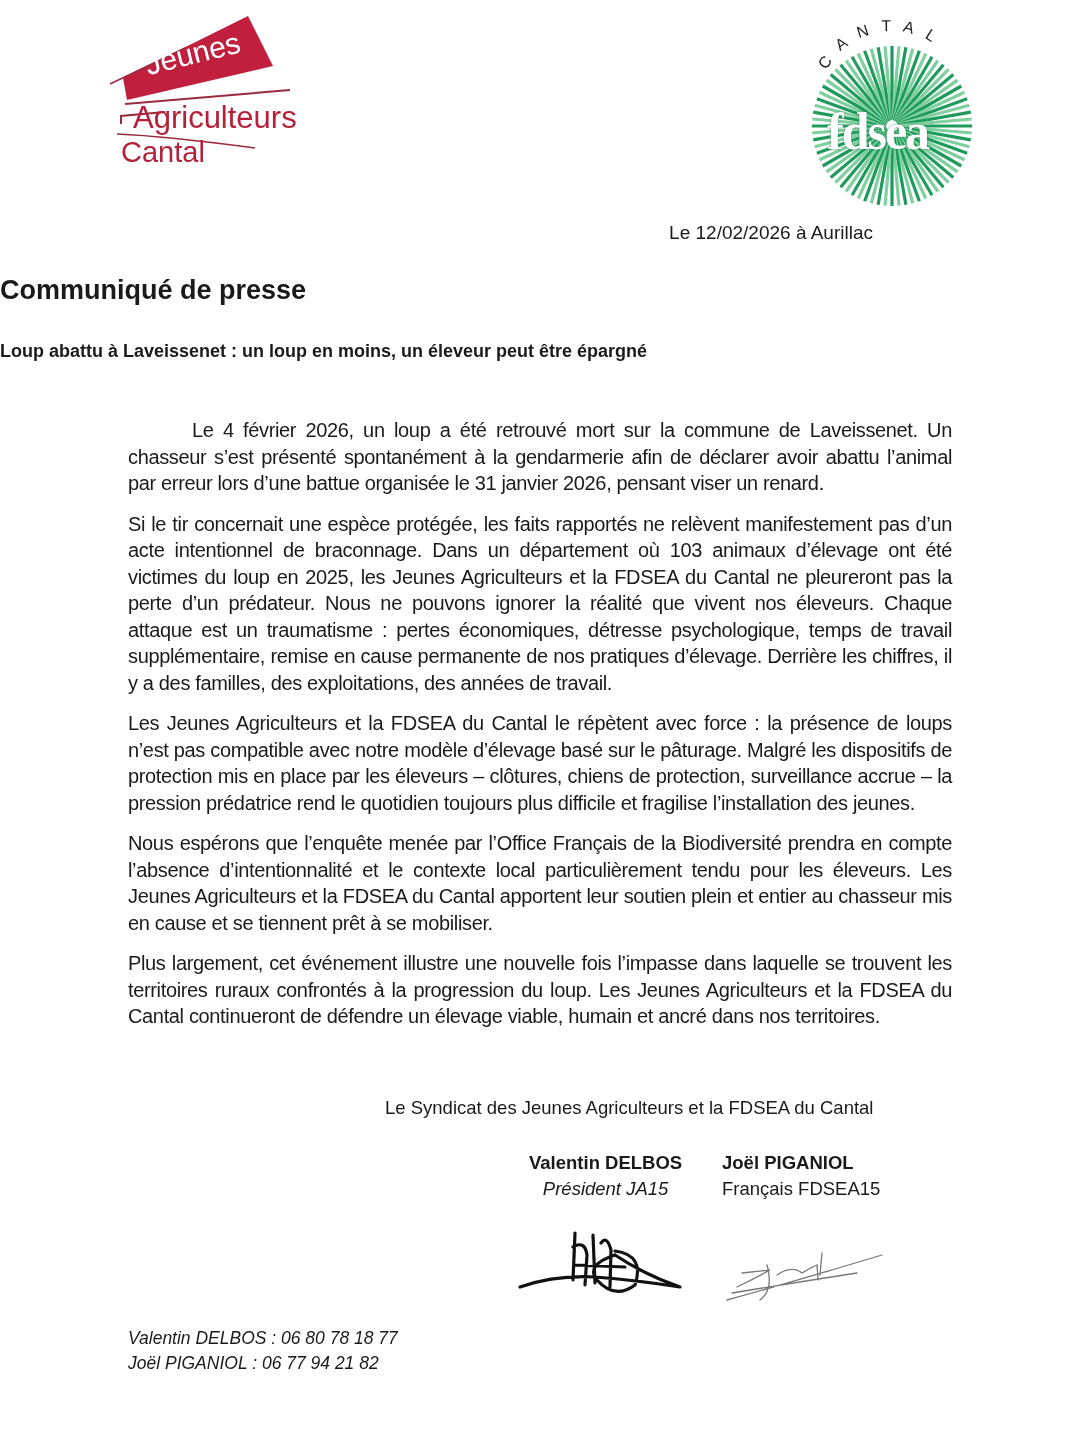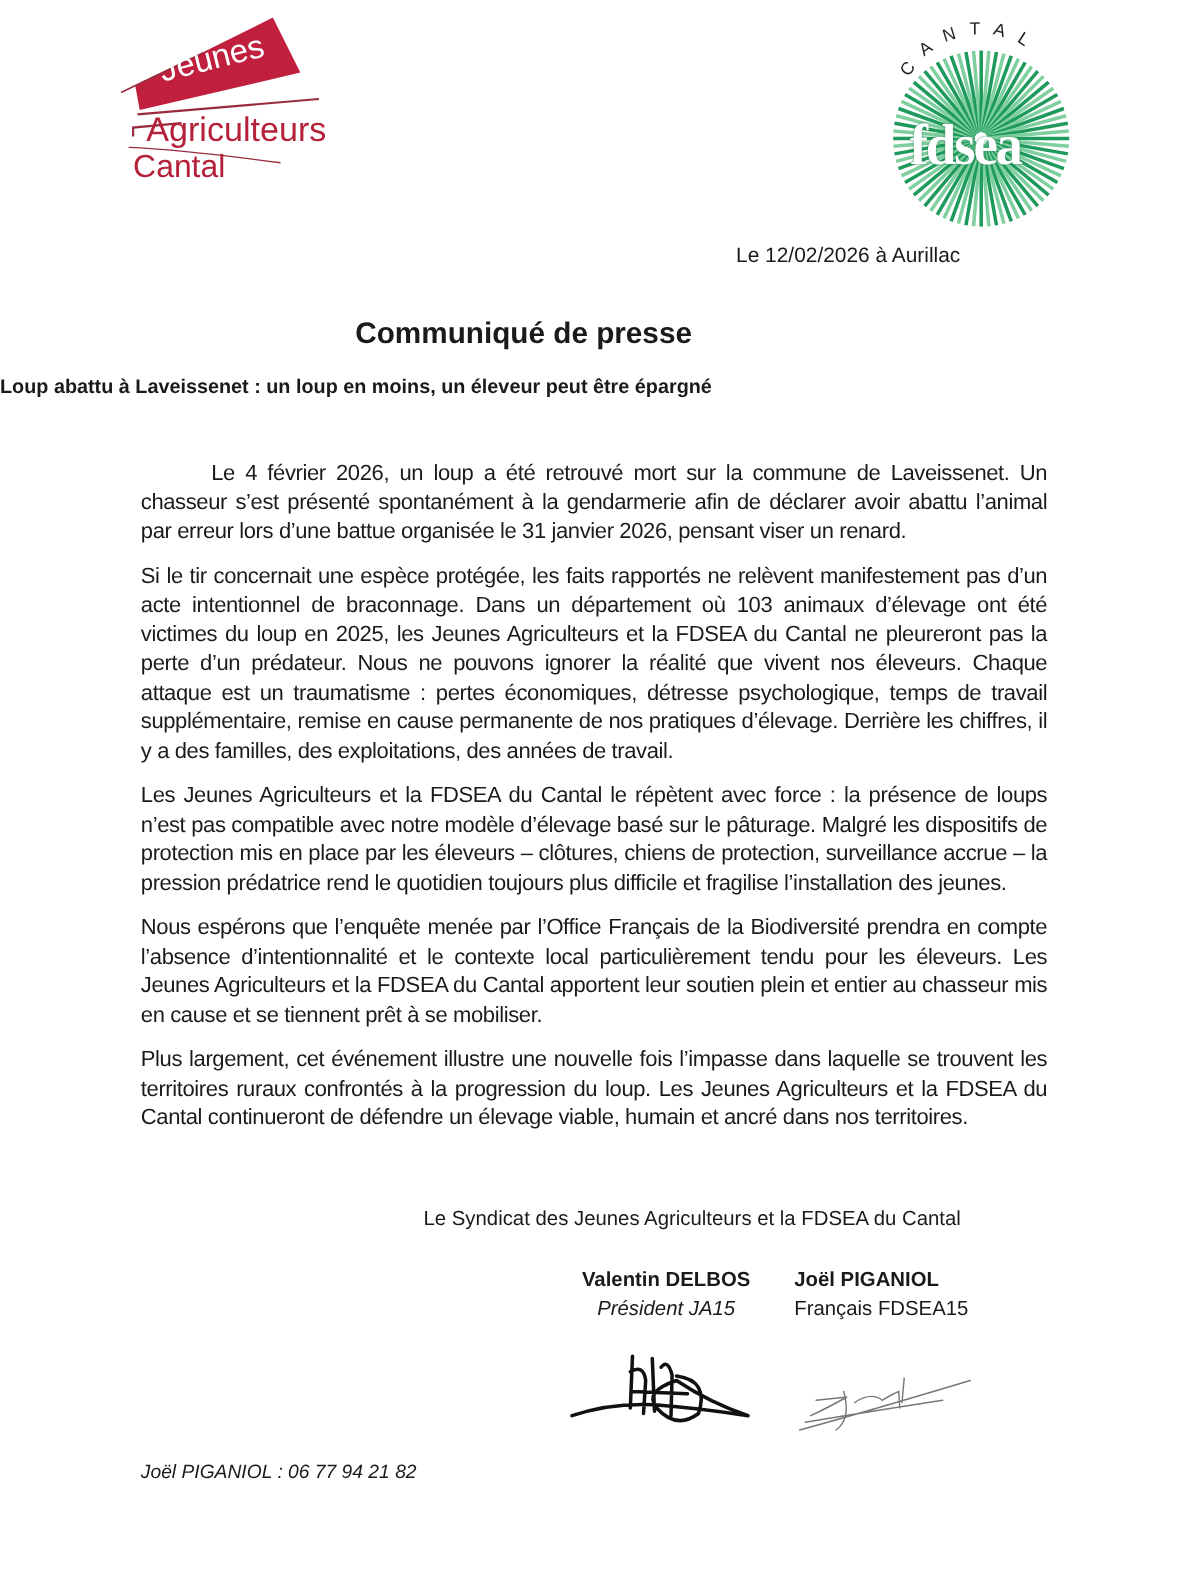--- a/index.html
+++ b/index.html
@@ -12,21 +12,21 @@
   .ja-jeunes { left: 45px; top: 36px; font-size: 30px; color: #ffffff; transform: rotate(-14deg); transform-origin: left bottom; }
   .ja-agri { left: 28px; top: 88px; font-size: 31px; }
   .ja-cantal { left: 16px; top: 124px; font-size: 29px; }
   
   #fdsea-logo { left: 805px; top: 18px; width: 175px; height: 190px; }
   .fdsea-word { position: absolute; left: 22px; top: 84px; font-family: "Liberation Serif", serif; font-weight: bold;
                 font-size: 50px; color: #ffffff; letter-spacing: -2px; transform: scaleY(1.05);
                 text-shadow: 0 0 2px #2a7f50; }
   
   #date-line { right: 207px; top: 222px; font-size: 19px; }
-  #title { left: 0; width: 952px; top: 288px; text-align: center; font-size: 27px; font-weight: bold; }
+  #title { left: 0; width: 952px; top: 275px; text-align: left; font-size: 27px; font-weight: bold; }
   #subtitle { left: 0; width: 1080px; top: 341px; text-align: left; font-size: 18px; font-weight: bold; }
   #body { left: 128px; top: 417px; width: 824px; font-size: 20px; line-height: 26.5px; letter-spacing: -0.35px; }
   #body p { margin: 0 0 14px 0; text-align: justify; }
   #body p.indent { text-indent: 64px; }
   #signatory-org { left: 385px; top: 1097px; font-size: 18.5px; text-align: right; }
   .sig-col { top: 1150px; font-size: 18.5px; line-height: 26px; margin-left: 15px; }
   #sig-delbos { left: 514px; }
   #sig-piganiol { left: 707px; }
   .sig-name { font-weight: bold; }
   .sig-role-italic { font-style: italic; text-align: center; }
@@ -159,14 +159,15 @@
 </div>
 
 <svg id="sig-img-1" class="abs" viewBox="0 0 170 80">
   <path d="M5 62 Q40 50 80 52 Q120 55 165 62 Q130 50 100 30 M60 8 L58 55 M58 22 Q70 15 72 30 L70 60 M78 10 L80 58 M86 18 Q92 10 96 25 L95 62 M100 26 Q130 30 120 60 Q100 75 82 55 Q70 40 100 30 M60 40 L110 42" stroke="#111" stroke-width="3.2" fill="none" stroke-linecap="round" stroke-linejoin="round"></path>
 </svg>
 <svg id="sig-img-2" class="abs" viewBox="0 0 165 60">
   <path d="M5 55 Q60 40 160 10 M20 28 L48 25 Q30 35 15 42 M45 20 Q52 45 38 55 M55 30 Q70 20 80 28 Q90 22 95 20 L96 35 M100 8 L98 30 M10 48 Q70 38 135 28" stroke="#777" stroke-width="1.3" fill="none" stroke-linecap="round"></path>
 </svg>
 
 <div id="contacts" class="abs">
+  <div>Valentin DELBOS : 06 80 78 18 77</div>
   <div>Joël PIGANIOL : 06 77 94 21 82</div>
 </div>
 
 </body></html>

